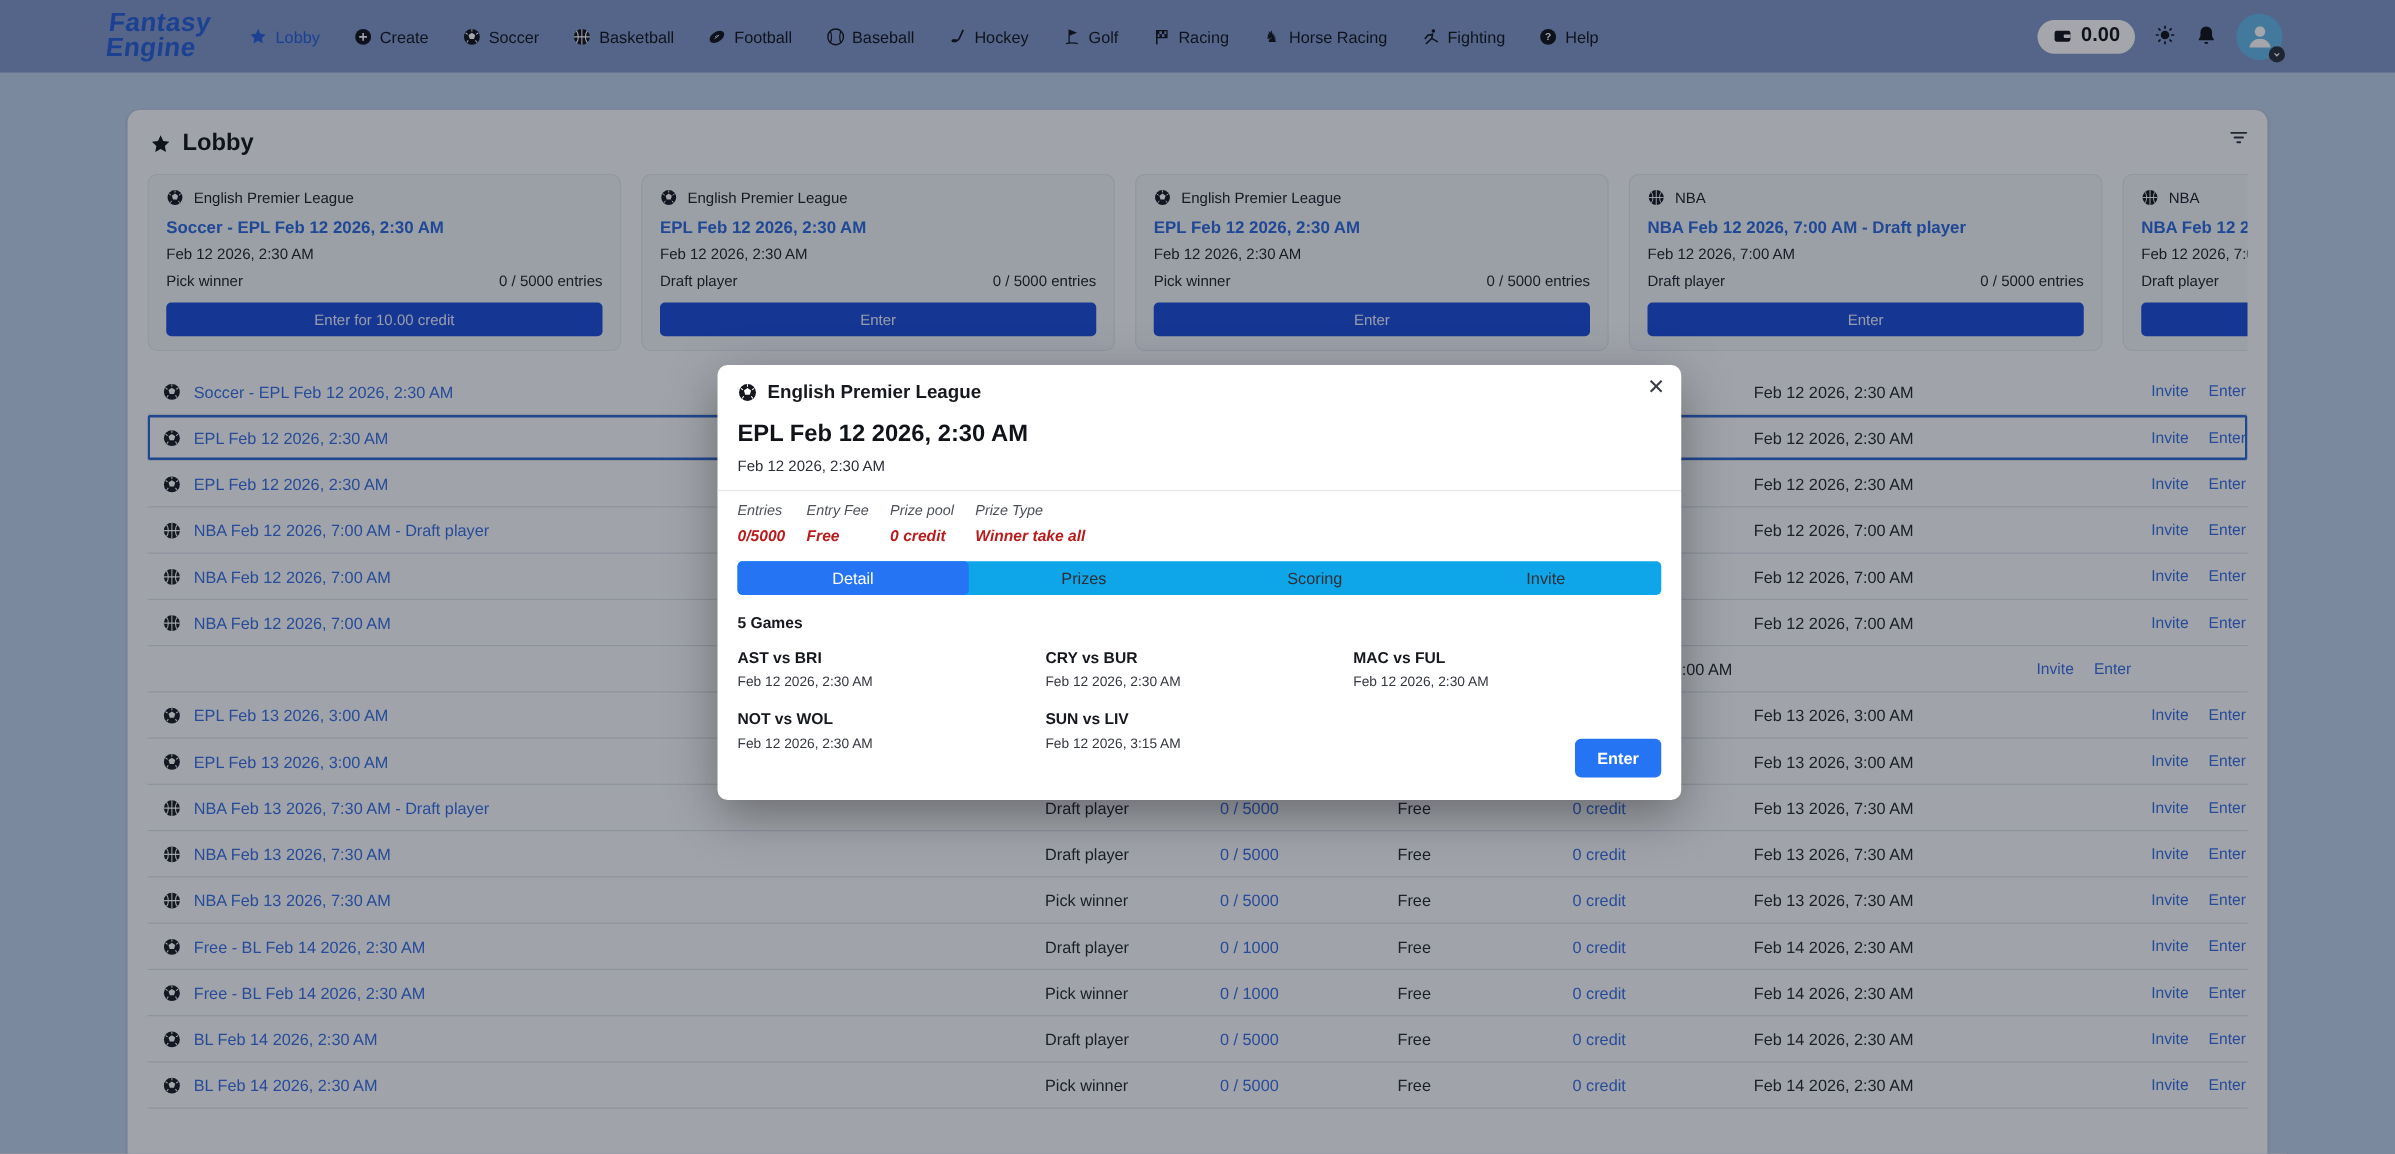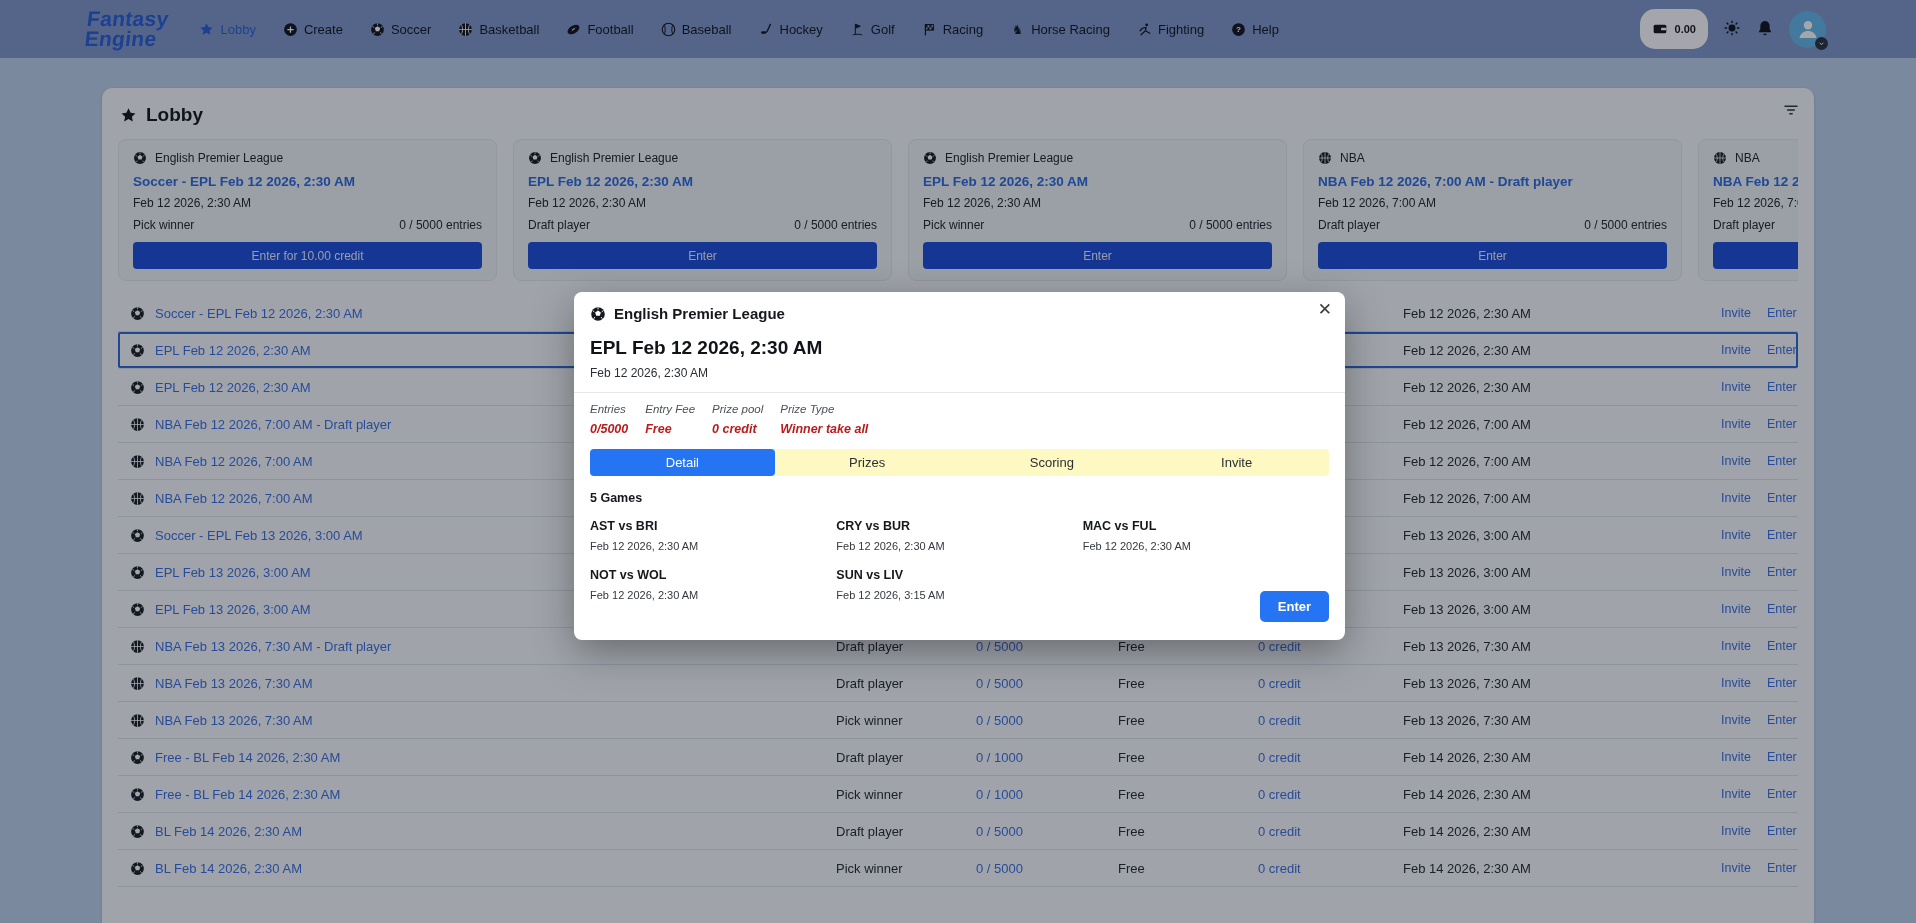--- a/index.html
+++ b/index.html
@@ -15,22 +15,22 @@
   .nav { height:58px; background:#8099c9; display:flex; align-items:center;
          padding:0 90px 0 86px; position:relative; z-index:10; }
   .brand { font-size:21px; font-weight:800; color:#2a5fd7; line-height:.94;
            transform:skewX(-7deg); letter-spacing:.3px; cursor:pointer; }
   .nav-items { display:flex; align-items:center; gap:27px; margin-left:32px; }
   .nav-item { display:flex; align-items:center; gap:6px; font-size:13px;
               font-weight:500; color:#12161f; cursor:pointer; white-space:nowrap; }
   .nav-item.active { color:#2a5fd7; }
   .nav-item .isz { width:15px; height:15px; }
   .nav-right { margin-left:auto; display:flex; align-items:center; gap:15px; }
-  .credit-pill { background:#fff; border-radius:15px; height:40px; display:flex;
-                 align-items:center; gap:7px; padding:0 12px; font-size:11px;
+  .credit-pill { background:#fff; border-radius:15px; height:27px; display:flex;
+                 align-items:center; gap:7px; padding:0 12px; font-size:16px;
                  font-weight:600; color:#13161c; cursor:pointer; }
   .credit-pill .isz { width:16px; height:16px; }
   .icon-btn { background:none; border:none; color:#10141c; cursor:pointer; }
   .icon-btn .isz { width:18px; height:18px; }
   .avatar { width:37px; height:37px; border-radius:50%; background:#66b8e8;
             position:relative; display:flex; align-items:center; justify-content:center;
             cursor:pointer; }
   .avatar .isz { width:24px; height:24px; }
   .avatar-badge { position:absolute; right:-2px; bottom:-2px; width:13px; height:13px;
                   background:#2c3340; border-radius:50%; display:flex;
@@ -91,21 +91,21 @@
   .modal-head { display:flex; align-items:center; gap:8px; font-size:15px; font-weight:700; }
   .modal-head .isz { width:16px; height:16px; color:#14171e; }
   .modal-close { position:absolute; top:9px; right:13px; font-size:17px; color:#3c4046;
                  background:none; border:none; cursor:pointer; line-height:1; }
   .modal-title { margin-top:15px; font-size:19px; font-weight:700; color:#101318; }
   .modal-date { margin-top:7px; font-size:12px; color:#2a2e35; }
   .modal-divider { border:none; border-top:1px solid #e7e7ea; margin:12px -16px 10px; }
   .stats { display:flex; gap:17px;font-style:italic; }
   .stat .lb { font-size:11.5px; color:#4c5058; }
   .stat .vl { margin-top:7px; font-size:12.5px; font-weight:700; color:#b91c1c; }
-  .tabs { margin-top:13px; display:flex; background:#fef9c3; border-radius:4px;
+  .tabs { margin-top:13px; display:flex; background:#0ea5e9; border-radius:4px;
           height:27px; }
   .tab { flex:1; display:flex; align-items:center; justify-content:center;
          font-size:13px; color:#2c2f35; cursor:pointer; }
   .tab.active { background:#2574f4; color:#fff; border-radius:4px; font-weight:500; }
   .games-heading { margin-top:15px; font-size:12.5px; font-weight:600; }
   .games { margin-top:14px; display:grid; grid-template-columns:repeat(3,1fr);
            row-gap:16px; }
   .gname { font-size:12.5px; font-weight:700; color:#15181d; }
   .gdate { margin-top:7px; font-size:11px; color:#34383f; }
   .modal-foot { position:absolute; right:16px; bottom:18px; }
@@ -588,29 +588,20 @@
             <div class="cell"></div>
             <div class="cell blue"></div>
             <div class="cell">Feb 12 2026, 7:00 AM</div>
             <div class="actions">
               <span>Invite</span>
               <span>Enter</span>
             </div>
           </div>
 
           <div class="row">
-            <div class="cell contest-cell">
-              <span class="isz">
-                <svg class="ic" viewBox="0 0 24 24" aria-hidden="true">
-                  <use href="#i-soccer"></use>
-                </svg>
-              </span>
-              <span class="contest-link">Soccer - EPL Feb 13 2026, 3:00 AM</span>
-
-            </div>
             <div class="cell"></div>
             <div class="cell blue"></div>
             <div class="cell"></div>
             <div class="cell blue"></div>
             <div class="cell">Feb 13 2026, 3:00 AM</div>
             <div class="actions">
               <span>Invite</span>
               <span>Enter</span>
             </div>
           </div>

